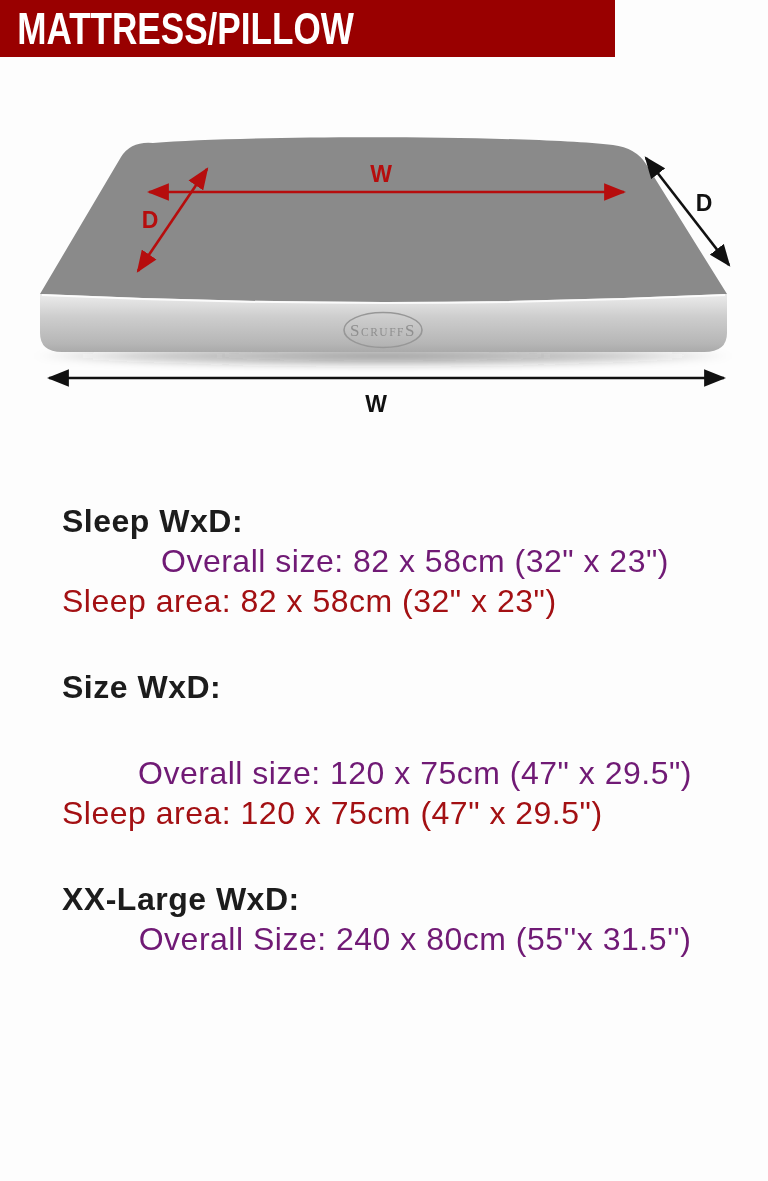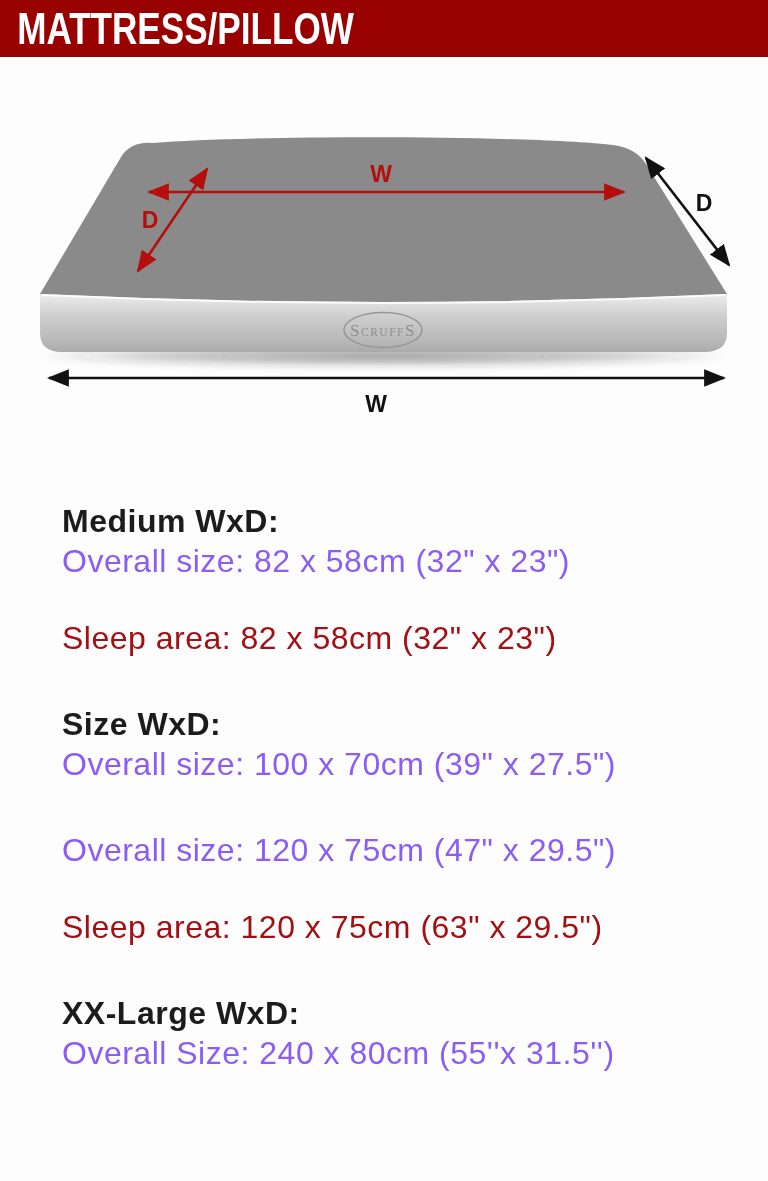--- a/index.html
+++ b/index.html
@@ -3,21 +3,21 @@
 <meta charset="utf-8">
 <style>
   html,body{margin:0;padding:0;}
   body{
     width:768px;height:1181px;background:#fdfdfd;overflow:hidden;
     font-family:"Liberation Sans", sans-serif;
     -webkit-font-smoothing:antialiased;
   }
   
   .header-bar{
-    width:768px;height:57px;background:#990000;
+    width:615px;height:57px;background:#990000;
     display:flex;align-items:center;
   }
   .header-title{
     color:#ffffff;font-weight:700;font-size:45px;line-height:57px;
     padding-left:22px;letter-spacing:0px;white-space:nowrap;
     transform:scaleX(0.78);transform-origin:left center;
   }
   
   .diagram-wrap{margin-top:33px;}
   .dim-label{font-weight:700;font-size:23px;font-family:"Liberation Sans",sans-serif;}
@@ -25,24 +25,24 @@
   
   .sizes{
     padding:72px 0 0 62px;
   }
   .size-section{margin:0 0 46px 0;}
   .size-name{
     font-size:32px;font-weight:700;color:#1c1c1c;line-height:40px;
     letter-spacing:0.5px;
   }
   .size-overall{
-    font-size:32px;color:#8b5cf6;line-height:40px;letter-spacing:0.5px;
+    font-size:32px;color:#701a75;line-height:40px;letter-spacing:0.5px;text-align:center;
   }
   .size-sleep{
-    font-size:32px;color:#a31013;line-height:40px;letter-spacing:0.5px;margin-top:37px;
+    font-size:32px;color:#a31013;line-height:40px;letter-spacing:0.5px;
   }
 </style>
 </head>
 <body>
 
 <div class="header-bar">
   <div class="header-title">MATTRESS/PILLOW</div>
 </div>
 
 <div class="diagram-wrap">
@@ -101,33 +101,32 @@
     <text class="dim-label" x="704" y="121" text-anchor="middle" fill="#111111">D</text>
 
     <line x1="49" y1="288" x2="724" y2="288" stroke="#111111" stroke-width="2.6" marker-start="url(#ahBlkS)" marker-end="url(#ahBlkE)"></line>
     <text class="dim-label" x="376" y="322" text-anchor="middle" fill="#111111">W</text>
   </svg>
 </div>
 
 <div class="sizes">
 
   <div class="size-section">
-    <div class="size-name">Medium WxD:</div>
+    <div class="size-name">Sleep WxD:</div>
     <div class="size-overall">Overall size: 82 x 58cm (32" x 23")</div>
     <div class="size-sleep">Sleep area: 82 x 58cm (32" x 23")</div>
   </div>
 
   <div class="size-section">
     <div class="size-name">Size WxD:</div>
-    <div class="size-overall">Overall size: 100 x 70cm (39" x 27.5")</div>
   </div>
 
   <div class="size-section">
     <div class="size-overall">Overall size: 120 x 75cm (47" x 29.5")</div>
-    <div class="size-sleep">Sleep area: 120 x 75cm (63" x 29.5")</div>
+    <div class="size-sleep">Sleep area: 120 x 75cm (47" x 29.5")</div>
   </div>
 
   <div class="size-section">
     <div class="size-name">XX-Large WxD:</div>
     <div class="size-overall">Overall Size: 240 x 80cm (55''x 31.5'')</div>
   </div>
 
 </div>
 
 </body></html>

